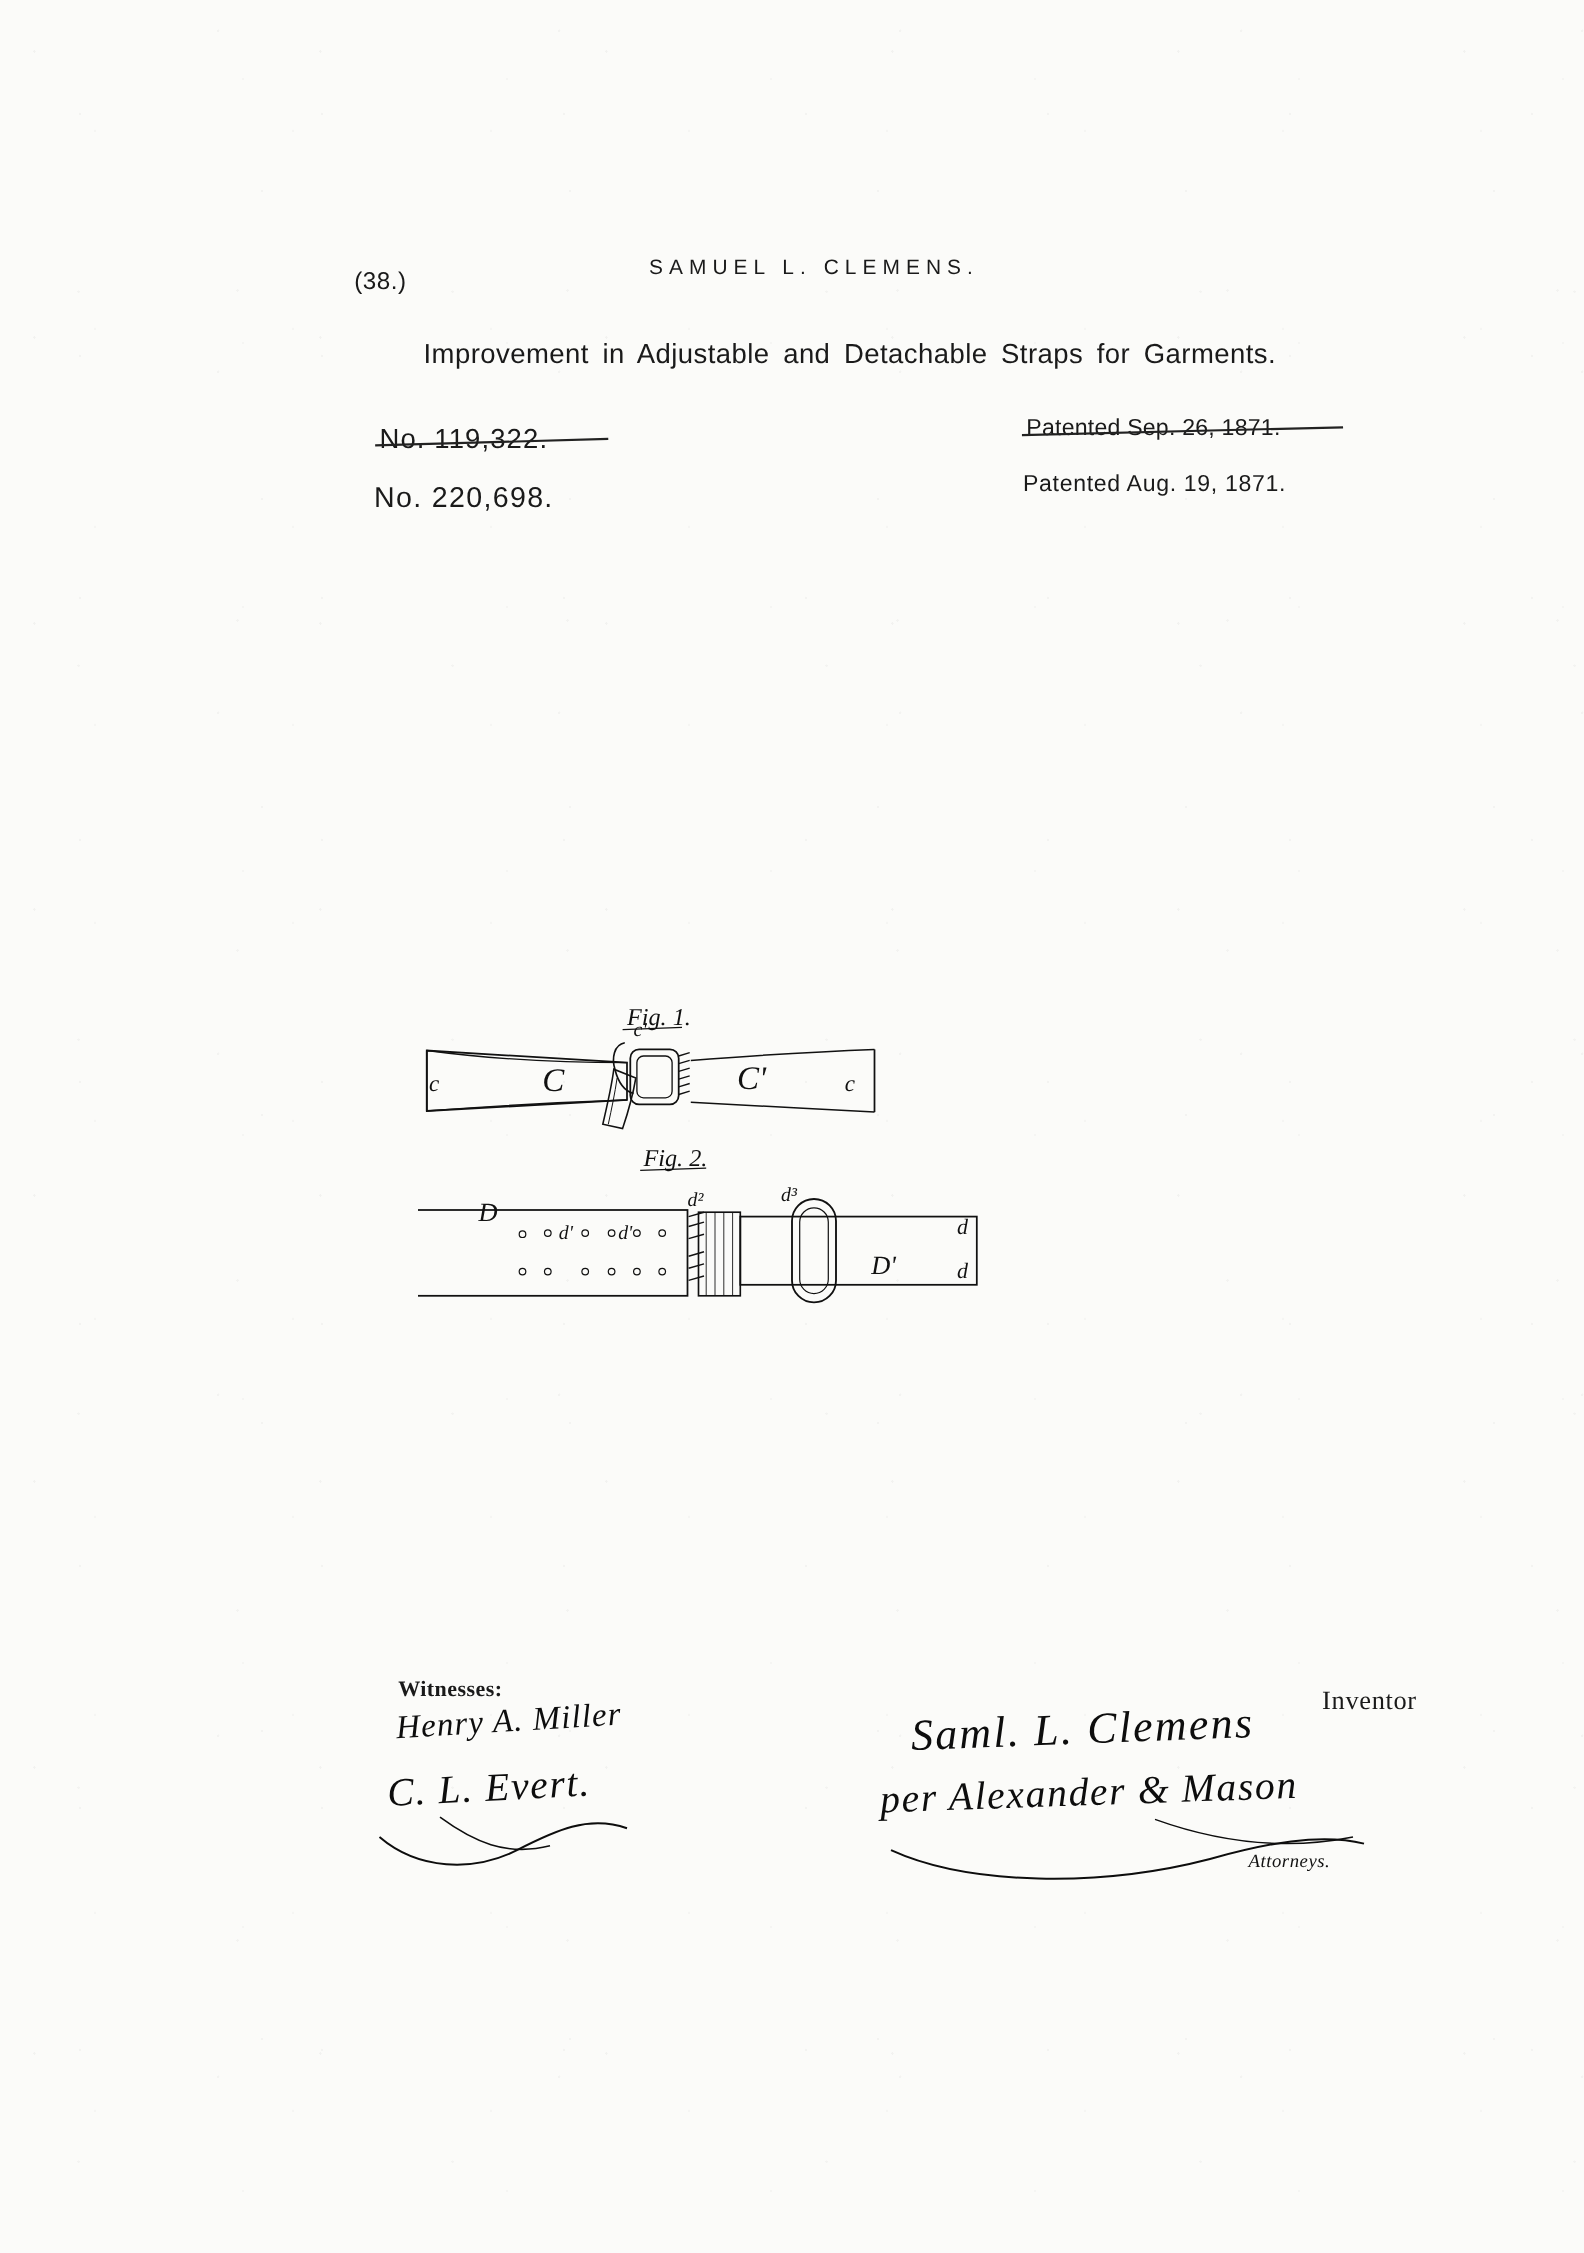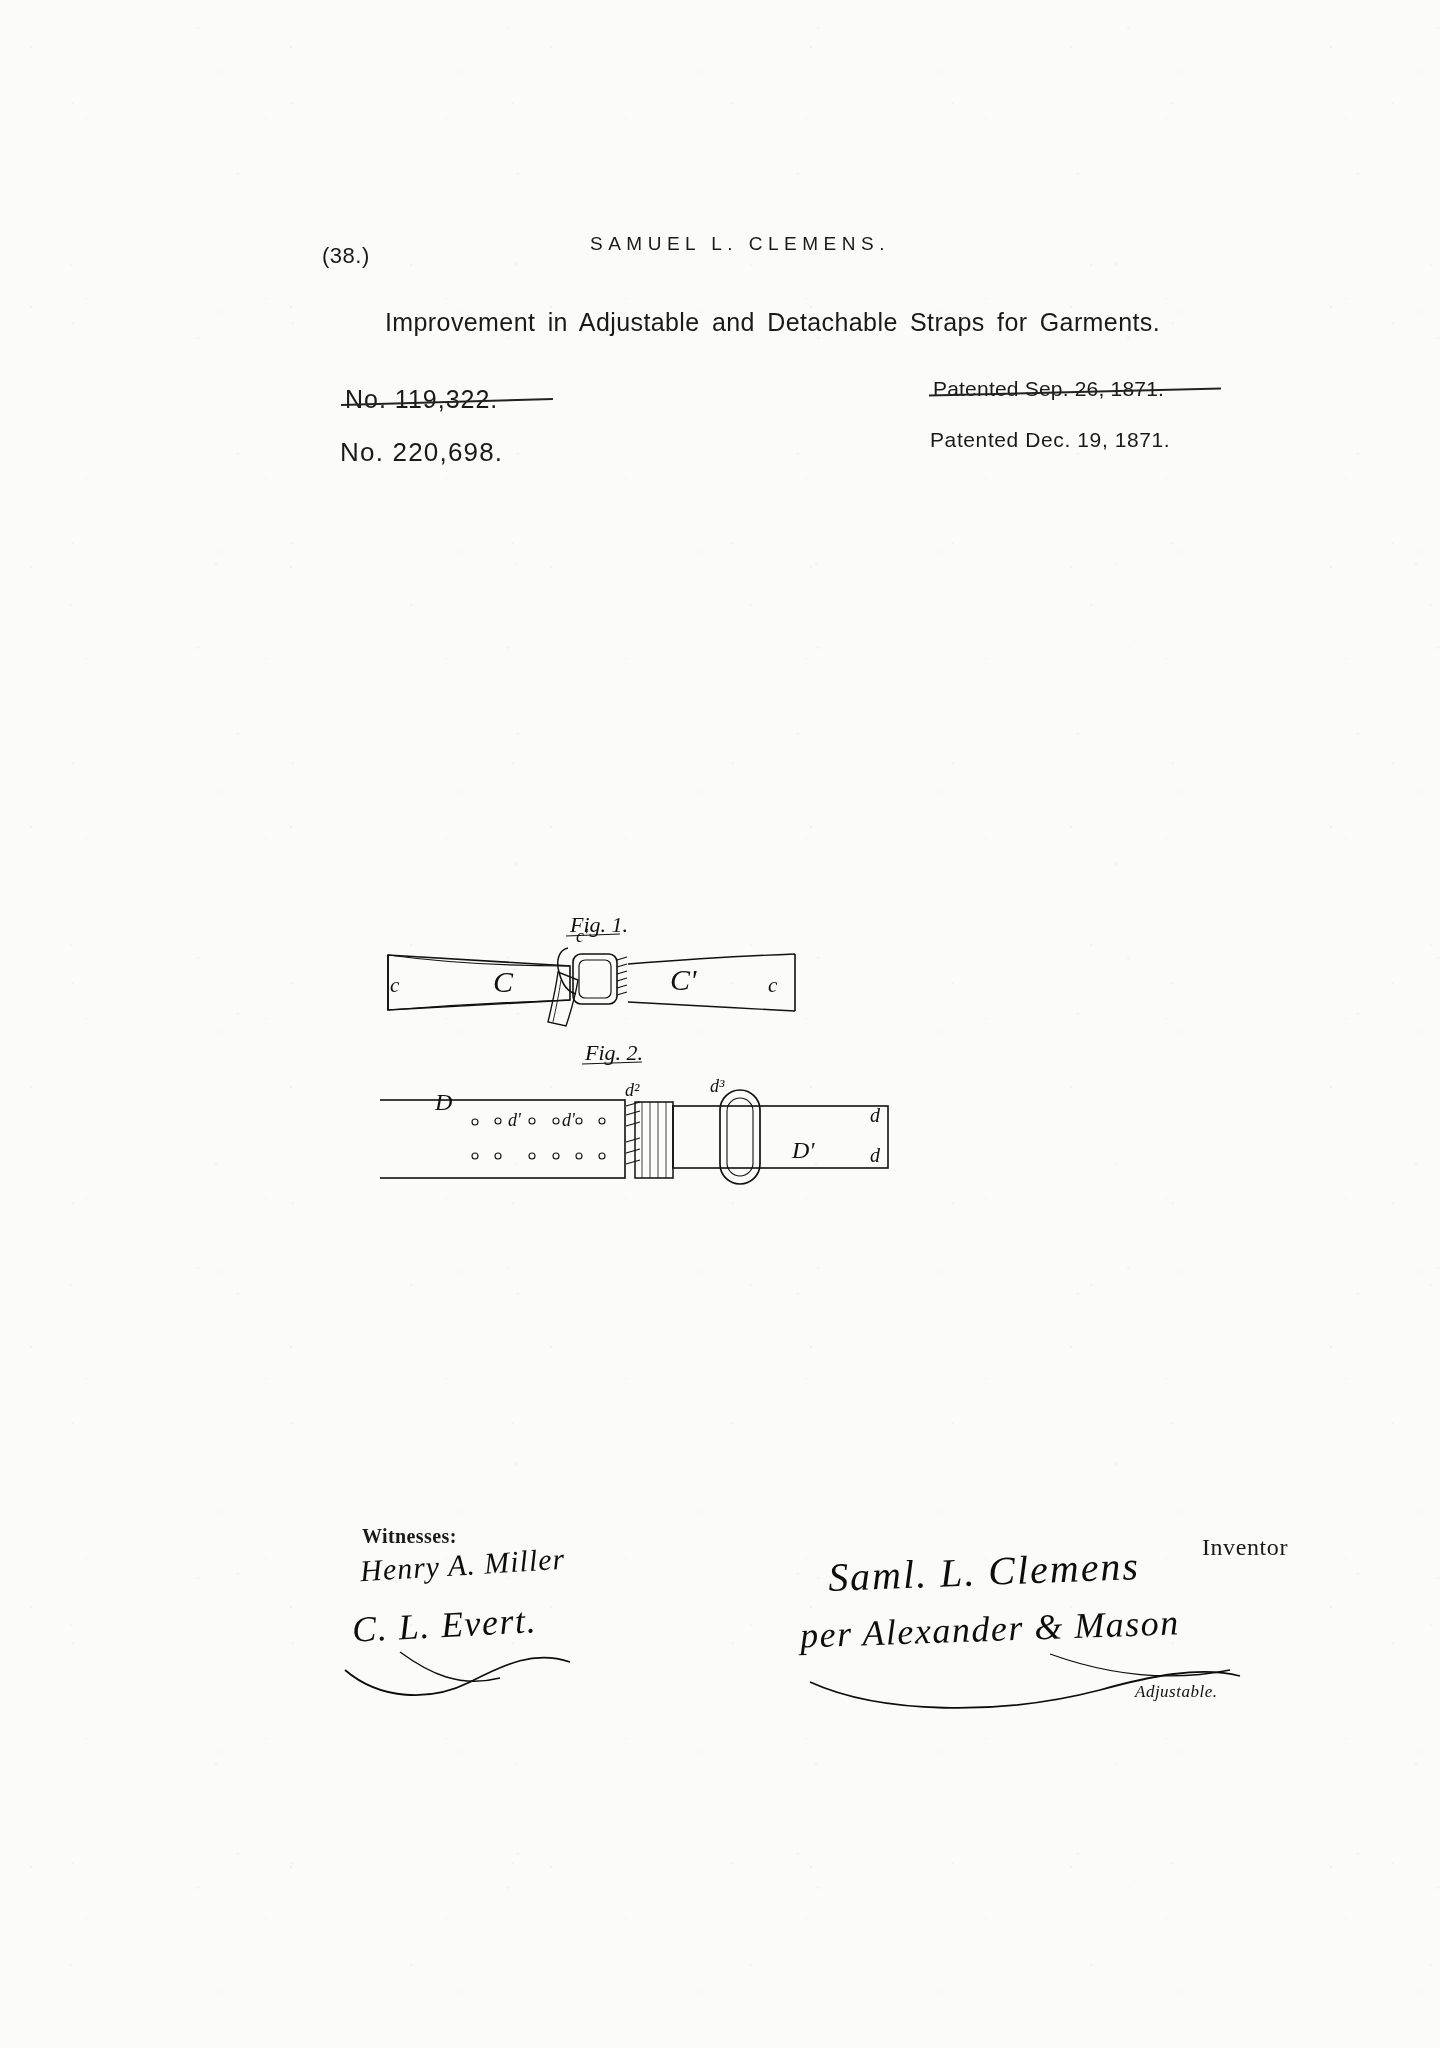--- a/index.html
+++ b/index.html
@@ -224,21 +224,21 @@
     <span class="strike"></span>
   </div>
 
   <div class="patno-current">No. 220,698.</div>
 
   <div class="patdate-struck">
     <span>Patented Sep. 26, 1871.</span>
     <span class="strike"></span>
   </div>
 
-  <div class="patdate-current">Patented Dec. 19, 1871.</div>
+  <div class="patdate-current">Patented Aug. 19, 1871.</div>
 
   <div class="figures">
     <svg width="720" height="400" viewBox="0 0 720 400">
       <g fill="none" stroke="#111" stroke-width="1.6">
 
         <text x="190" y="22" class="fig-caption" fill="#111" stroke="none" font-size="22" font-family="Liberation Serif, serif" font-style="italic">Fig. 1.</text>
         <path d="M186 26 L240 24" stroke-width="1.2"></path>
 
         <path d="M8 45 L8 100 L190 90 L190 56 Z" stroke-width="1.6"></path>
         <path d="M8 45 C60 52, 130 56, 190 56" stroke-width="1.2"></path>
@@ -319,15 +319,15 @@
 
   <div class="inventor-label">Inventor</div>
   <div class="sig sig-inv">Saml. L. Clemens</div>
   <div class="sig sig-atty">per Alexander &amp; Mason</div>
 
   <svg class="flourish" style="left:800px; top:1636px;" width="460" height="90" viewBox="0 0 460 90">
     <path d="M10 46 C80 78, 200 80, 300 54 C350 40, 400 30, 440 40" fill="none" stroke="#0d0d0d" stroke-width="1.8"></path>
     <path d="M250 18 C300 36, 360 48, 430 34" fill="none" stroke="#0d0d0d" stroke-width="1.3"></path>
   </svg>
 
-  <div class="attorneys-label">Adjustable.</div>
+  <div class="attorneys-label">Attorneys.</div>
 
 </div>
 
 </body></html>

